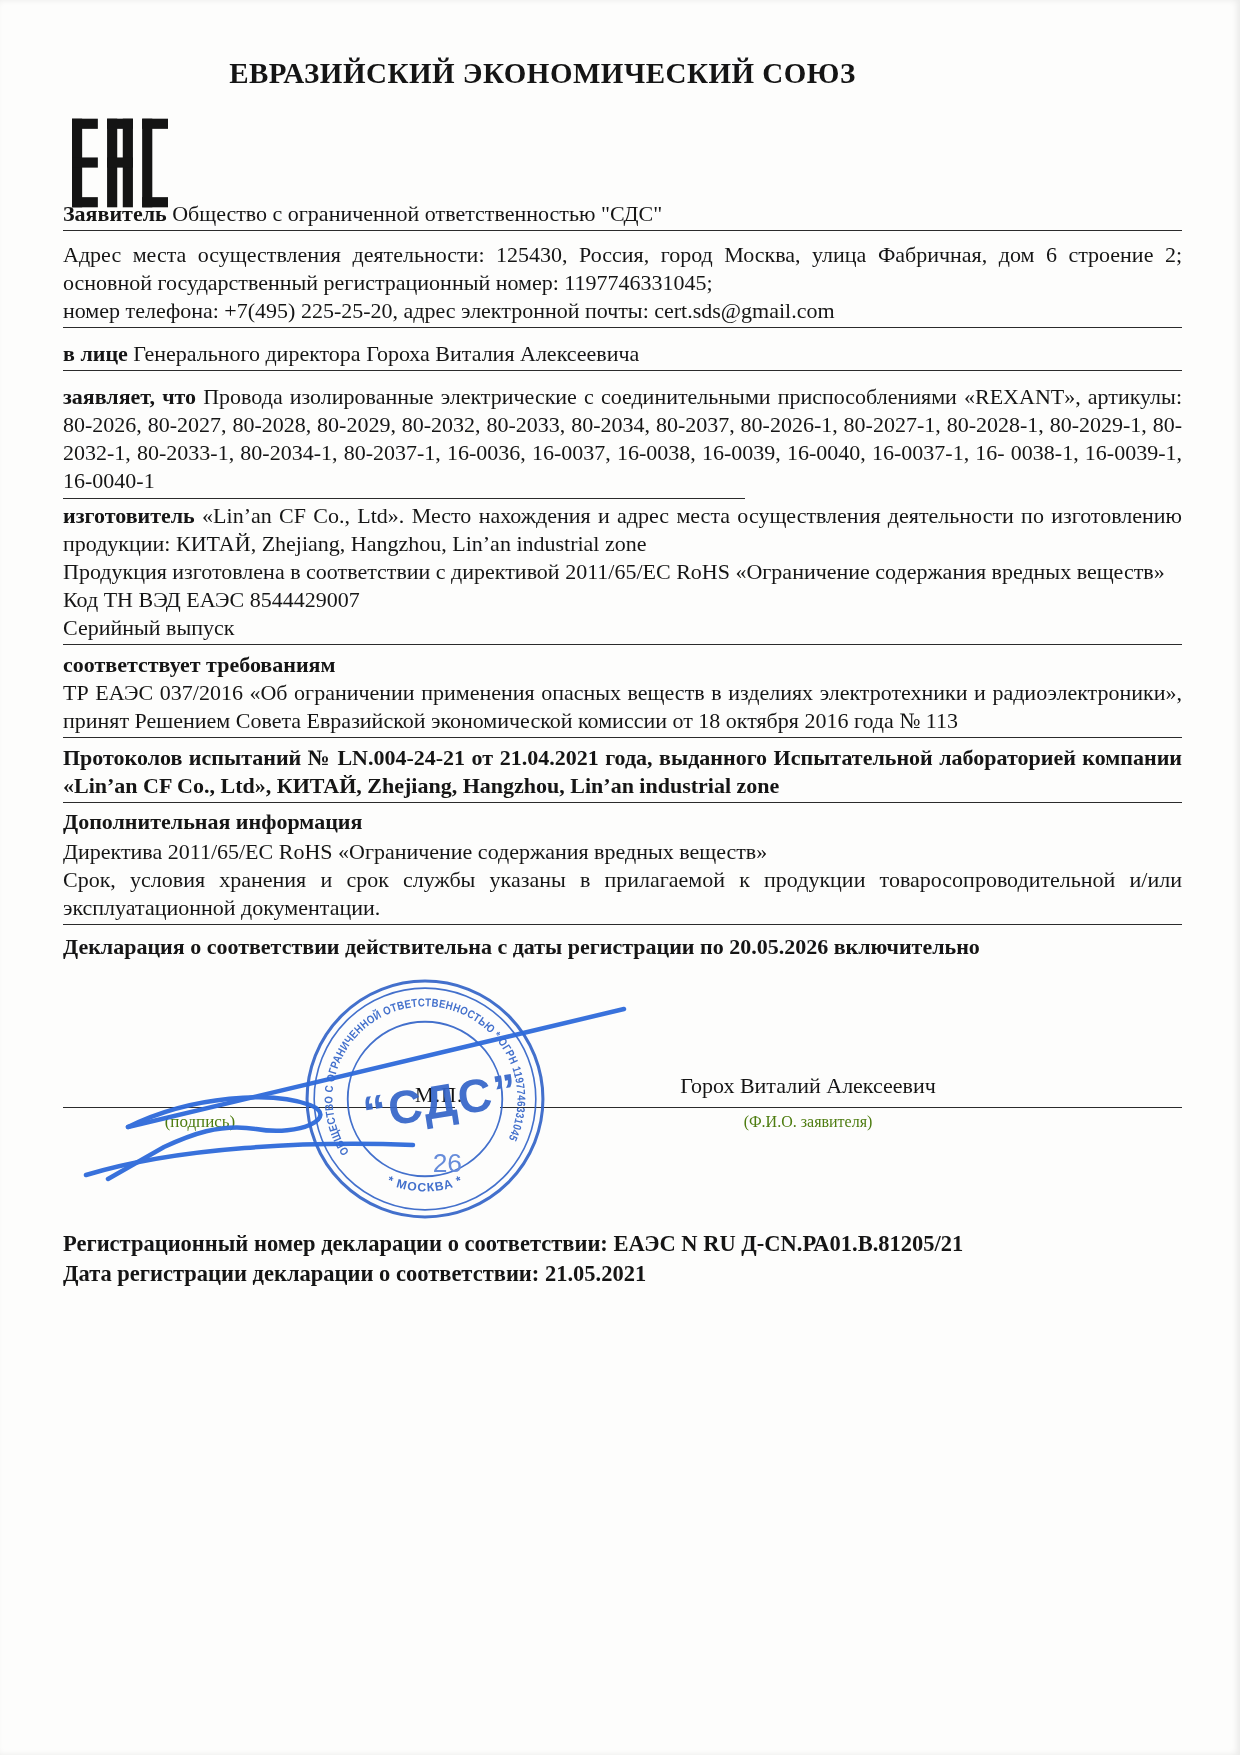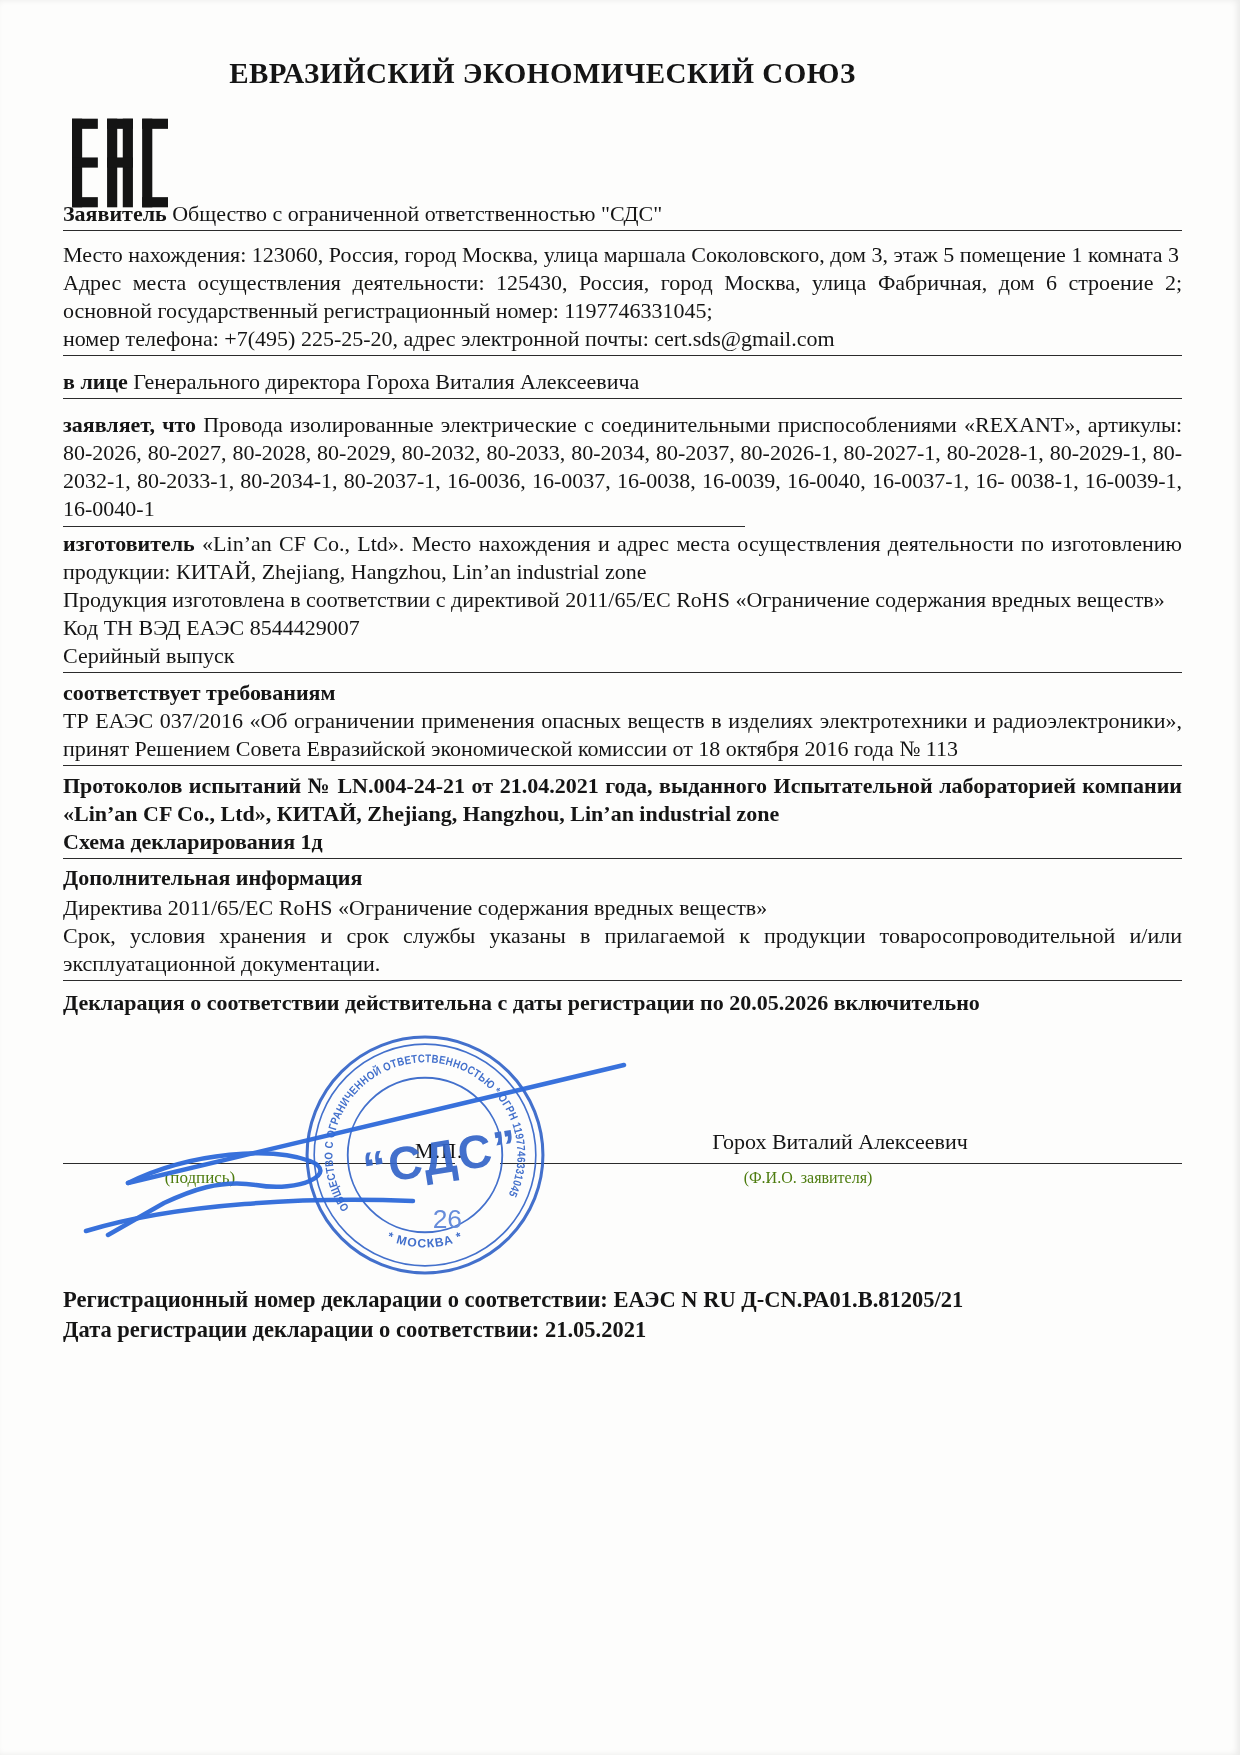--- a/index.html
+++ b/index.html
@@ -41,21 +41,21 @@
   .hd{font-weight:bold;}
   .sec8 .hd{margin-bottom:2px;}
   .validity{margin-top:8px;font-weight:bold;font-family:Liberation Serif, serif;}
   .sig-zone{position:relative;height:264px;margin:0;}
   .sig-line{position:absolute;top:146px;border-top:1.8px solid #2b2b2b;height:0;}
   .sig-line.left{left:0;width:392px;}
   .sig-line.right{left:437px;width:682px;}
   .caption{position:absolute;font-size:17px;color:#4d7c0f;text-align:center;}
   .cap-sign{top:151px;left:27px;width:220px;}
   .cap-name{top:152px;left:560px;width:370px;font-size:16px;}
-  .fio-name{position:absolute;top:112px;left:592px;width:370px;text-align:center;font-size:22px;}
+  .fio-name{position:absolute;top:112px;left:560px;width:370px;text-align:center;font-size:22px;}
   .mp-mark{position:absolute;top:122px;left:352px;font-size:21px;letter-spacing:1px;color:#111;}
   .stamp{position:absolute;left:240px;top:16px;width:244px;height:244px;opacity:.92;}
   .ink{position:absolute;left:5px;top:18px;width:590px;height:235px;}
   .footer{margin-top:4px;}
   .footer p{font-weight:bold;font-size:22.5px;line-height:30px;}
 </style>
 </head>
 <body>
 
 <div class="page">
@@ -83,21 +83,20 @@
     <div class="doc-title">
       <div>ЕВРАЗИЙСКИЙ ЭКОНОМИЧЕСКИЙ СОЮЗ</div>
     </div>
 
     <div class="sec sec1">
       <p><b class="lead">Заявитель</b>
          <span>Общество с ограниченной ответственностью "СДС"</span></p>
     </div>
 
     <div class="sec sec2">
-      <p class="just">Место нахождения: 123060, Россия, город Москва, улица маршала Соколовского, дом 3, этаж 5 помещение 1 комната 3</p>
       <p class="just">Адрес места осуществления деятельности: 125430, Россия, город Москва, улица Фабричная, дом 6 строение 2; основной государственный регистрационный номер: 1197746331045;</p>
       <p>номер телефона: +7(495) 225-25-20, адрес электронной почты: cert.sds@gmail.com</p>
     </div>
 
     <div class="sec sec3">
       <p><b class="lead">в лице</b>
          <span>Генерального директора Гороха Виталия Алексеевича</span></p>
     </div>
 
     <div class="sec4">
@@ -114,21 +113,20 @@
       <p>Серийный выпуск</p>
     </div>
 
     <div class="sec sec6">
       <p class="hd">соответствует требованиям</p>
       <p class="just">ТР ЕАЭС 037/2016 «Об ограничении применения опасных веществ в изделиях электротехники и радиоэлектроники», принят Решением Совета Евразийской экономической комиссии от 18 октября 2016 года № 113</p>
     </div>
 
     <div class="sec sec7">
       <p class="just">Протоколов испытаний №  LN.004-24-21 от 21.04.2021 года, выданного Испытательной лабораторией компании «Lin’an CF Co., Ltd», КИТАЙ, Zhejiang, Hangzhou, Lin’an industrial zone</p>
-      <p>Схема декларирования 1д</p>
     </div>
 
     <div class="sec sec8">
       <p class="hd">Дополнительная информация</p>
       <p>Директива 2011/65/EC RoHS «Ограничение содержания вредных веществ»</p>
       <p class="just">Срок, условия хранения и срок службы указаны в прилагаемой к продукции товаросопроводительной и/или эксплуатационной документации.</p>
     </div>
 
     <p class="validity">Декларация о соответствии действительна с даты регистрации по 20.05.2026 включительно</p>
 

